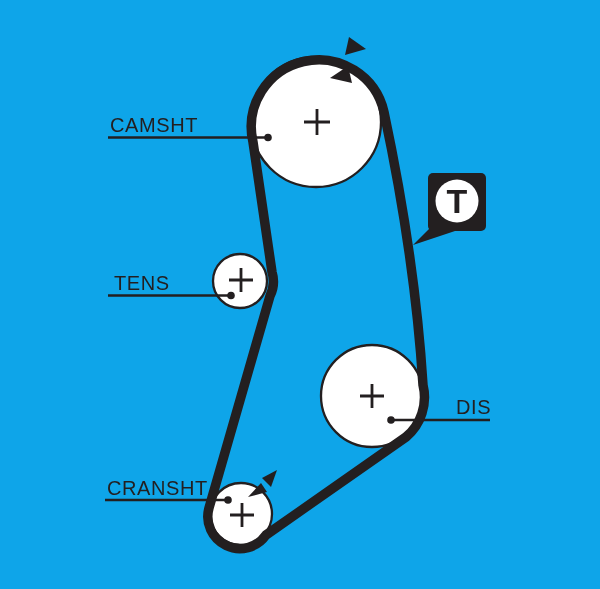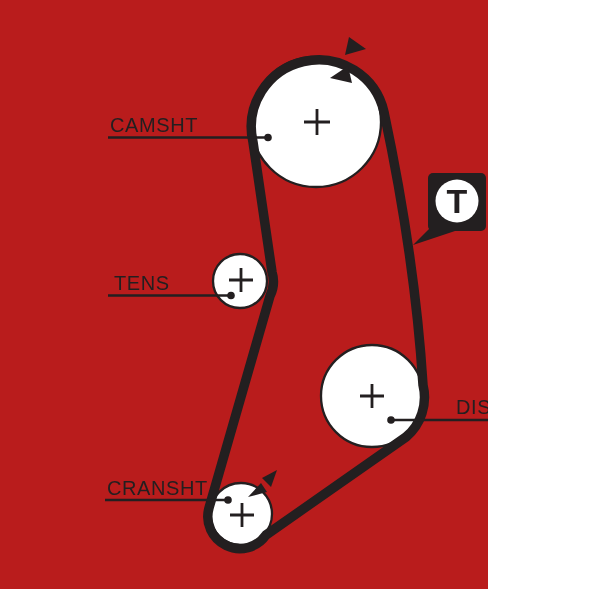--- a/index.html
+++ b/index.html
@@ -2,23 +2,23 @@
 <html><head>
 <meta charset="utf-8">
 <style>
   html, body {
     margin: 0;
     padding: 0;
     background: #ffffff;
   }
   .canvas {
     position: relative;
-    width: 488px;
+    width: 600px;
     height: 589px;
-    background: #b91c1c;
+    background: #0ea5e9;
     overflow: hidden;
   }
   svg {
     display: block;
   }
   .pulley {
     fill: #ffffff;
     stroke: #231f20;
     stroke-width: 2.3;
   }

